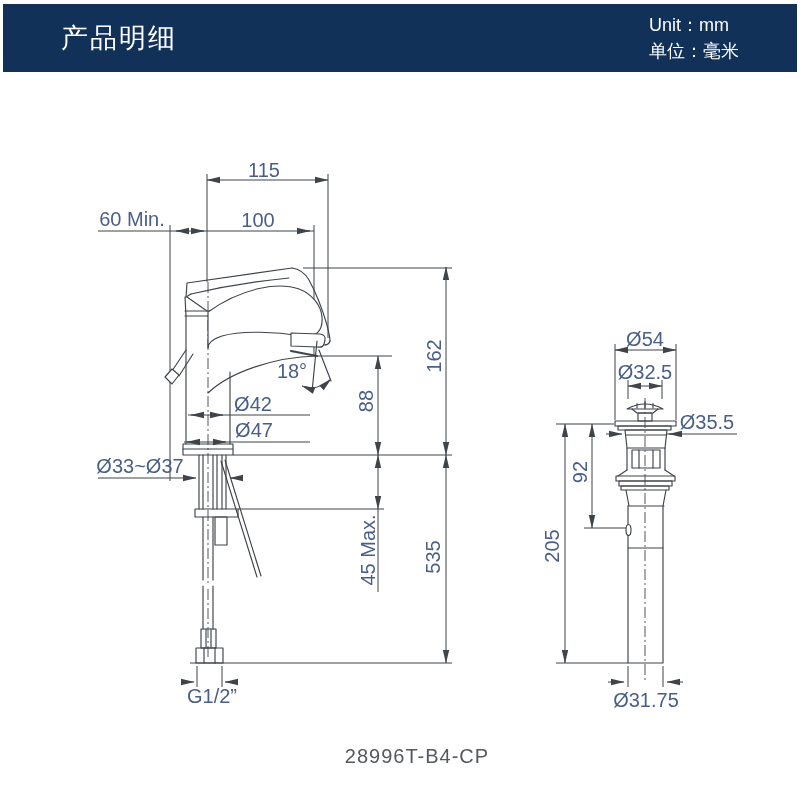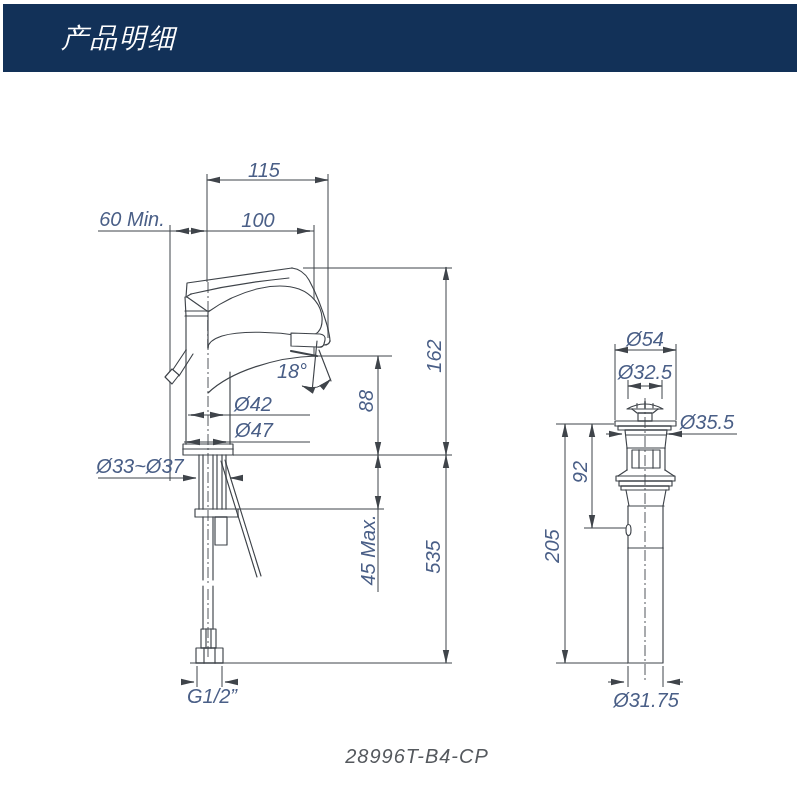--- a/index.html
+++ b/index.html
@@ -1,17 +1,17 @@
 <!DOCTYPE html>
 <html><head>
 <meta charset="utf-8">
 <style>
   html,body{margin:0;padding:0;background:#fff;width:800px;height:800px;overflow:hidden;
     font-family:"Liberation Sans", sans-serif;}
-  .page{position:relative;width:800px;height:800px;background:#fff;font-style:italic;}
+  .page{position:relative;width:800px;height:800px;background:#fff;}
   .header{position:absolute;left:3px;top:4px;width:794px;height:68px;background:#123158;
     color:#fff;display:flex;align-items:center;justify-content:space-between;box-sizing:border-box;
     padding:0 58px 0 58px;}
   .header .title{font-size:27px;letter-spacing:2px;}
   .header .units{font-size:18px;line-height:1.45;text-align:left;}
   svg{position:absolute;left:0;top:0;}
   svg text{font-family:"Liberation Sans", sans-serif;font-size:20px;fill:#4a5f87;}
   svg .geo{stroke:#3f444a;stroke-width:1.15;fill:none;stroke-linecap:round;stroke-linejoin:round;}
   svg .geow{stroke:#3f444a;stroke-width:1.15;fill:#ffffff;stroke-linejoin:round;}
   svg .thick{stroke:#3f444a;stroke-width:2.2;fill:none;stroke-linecap:round;}
@@ -19,20 +19,24 @@
   svg .cl{stroke:#3f444a;stroke-width:0.9;fill:none;stroke-dasharray:11 3 2 3;}
   svg .model{font-size:20px;fill:#55595e;letter-spacing:1px;}
 </style>
 </head>
 <body>
 
 <div class="page">
 
   <div class="header">
     <div class="title">产品明细</div>
+    <div class="units">
+      <div>Unit：mm</div>
+      <div>单位：毫米</div>
+    </div>
   </div>
 
   <svg width="800" height="800" viewBox="0 0 800 800">
     <defs>
       <marker id="arr" markerWidth="15" markerHeight="9" refX="13.5" refY="4" orient="auto-start-reverse" markerUnits="userSpaceOnUse">
         <path d="M0.5,0.8 L14,4 L0.5,7.2 Z" fill="#3f444a"></path>
       </marker>
     </defs>
 
     <g>

